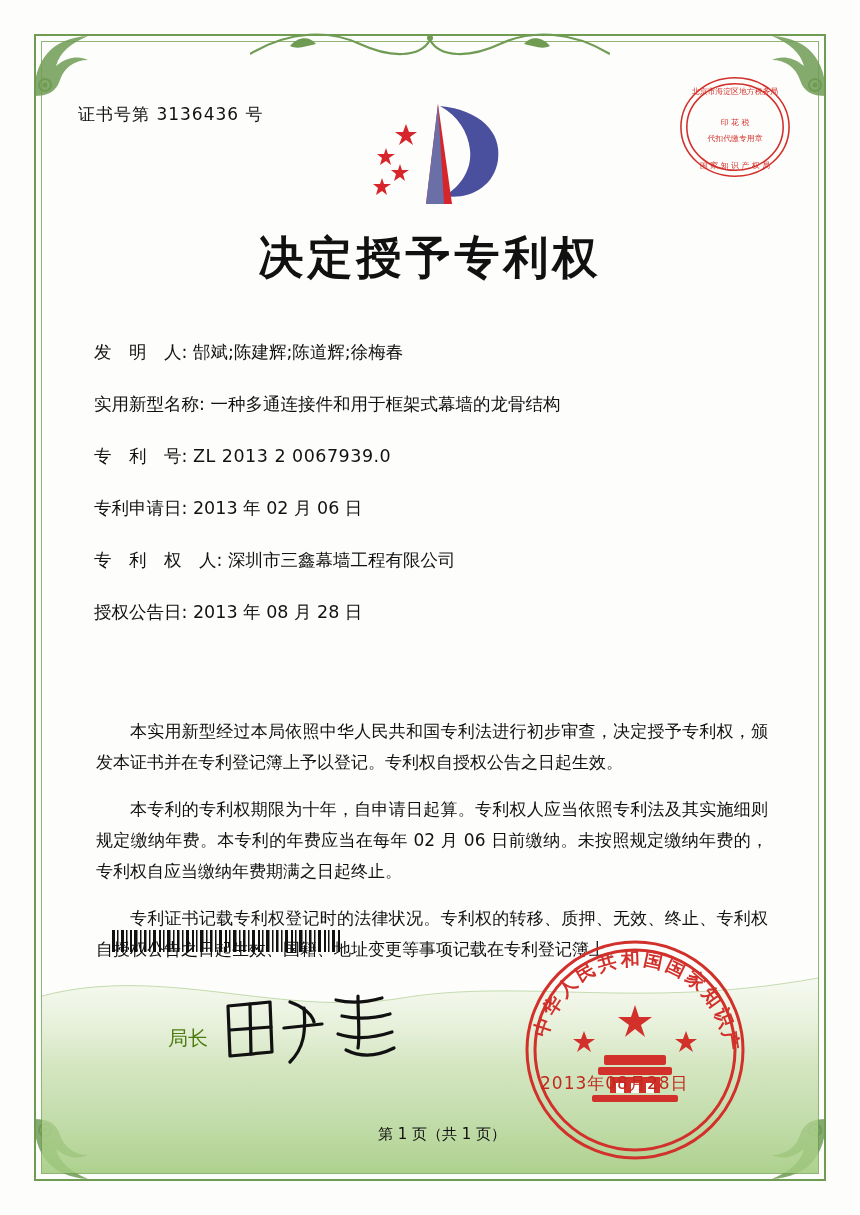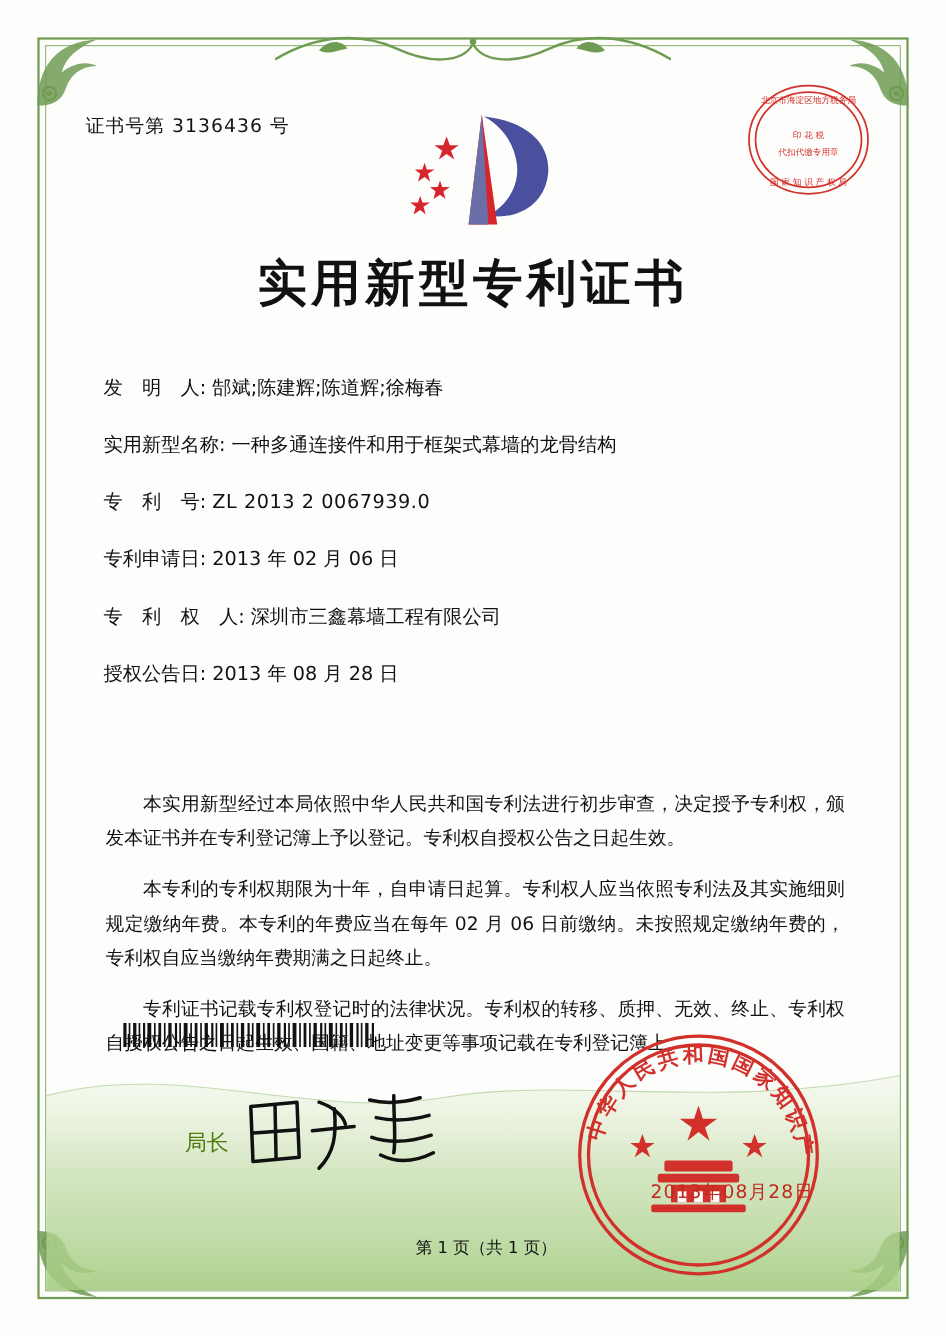--- a/index.html
+++ b/index.html
@@ -164,21 +164,21 @@
   .stamp-national {
     position: absolute;
     left: 520px; top: 935px;
     width: 230px; height: 230px;
   }
   .stamp-national svg { width:100%; height:100%; display:block; }
   .stamp-date {
     position: absolute;
     left: 540px; top: 1072px;
     width: 200px;
-    text-align: right;
+    text-align: left;
     font-size: 17px;
     color: #c02a1e;
     font-family: "DejaVu Sans", sans-serif;
     letter-spacing: 1px;
   }
 
   
   .footer {
     position: absolute;
     left: 0; right: 0; top: 1125px;
@@ -281,21 +281,21 @@
 
       <g fill="#d6262b">
         <polygon points="54,28 57,36 65,36 58,41 61,49 54,44 47,49 50,41 43,36 51,36"></polygon>
         <polygon points="34,52 36,58 43,58 37,62 39,69 34,65 28,69 30,62 25,58 32,58"></polygon>
         <polygon points="30,82 32,88 39,88 33,92 35,99 30,95 24,99 26,92 21,88 28,88"></polygon>
         <polygon points="48,68 50,74 57,74 51,78 53,85 48,81 42,85 44,78 39,74 46,74"></polygon>
       </g>
     </svg>
   </div>
 
-  <div class="title">实用新型专利证书</div>
+  <div class="title">决定授予专利权</div>
 
   <div class="fields">
     <div class="field-row">
       <span class="field-label">发　明　人:</span>
       <span class="field-value">郜斌;陈建辉;陈道辉;徐梅春</span>
     </div>
     <div class="field-row">
       <span class="field-label">实用新型名称:</span>
       <span class="field-value">一种多通连接件和用于框架式幕墙的龙骨结构</span>
     </div>

